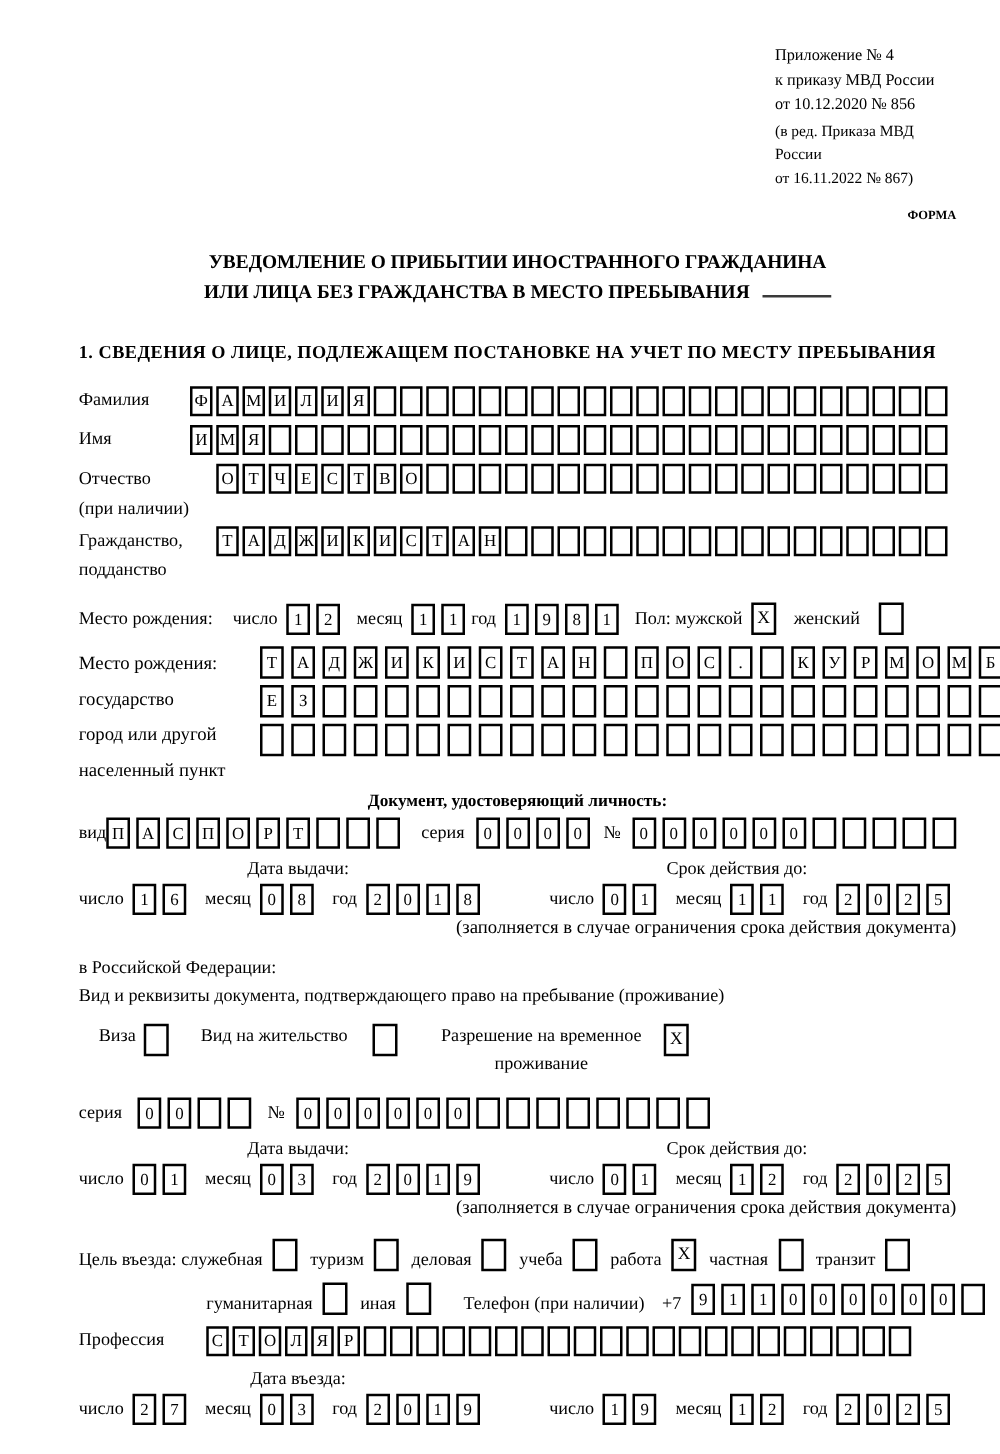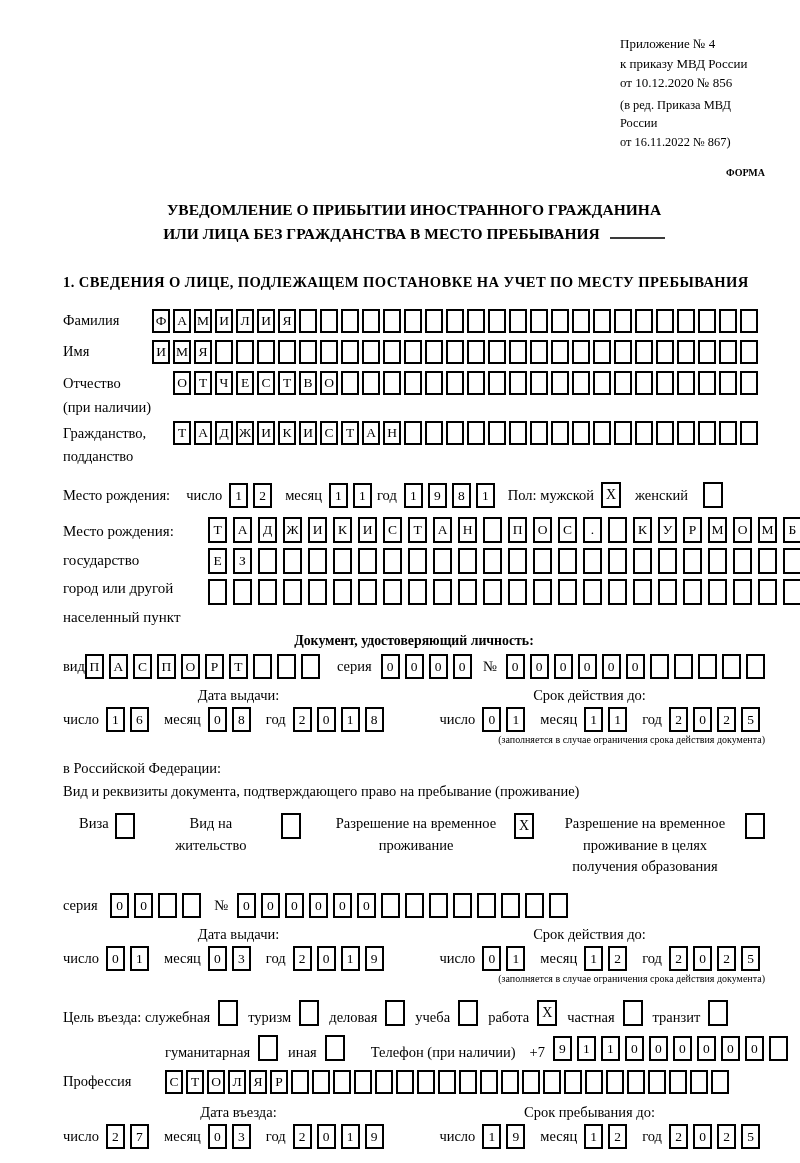--- a/index.html
+++ b/index.html
@@ -60,21 +60,21 @@
   .doc-heading { text-align:center; font-weight:bold; font-size:13.8px; margin-top:2px; }
 
   
   .dp { margin-top:8px; }
   .dp-titles { display:flex; }
   .dp-title { width:50%; text-align:center; }
   .dp-rows { display:flex; justify-content:space-between; margin-top:3px; }
   .dgroup { display:flex; align-items:center; white-space:nowrap; }
   .dgroup .t { margin:0 7px 0 0; }
   .dgroup .t2 { margin:0 7px 0 10px; }
-  .dp-note { text-align:right; font-size:10px; margin-top:2px; }
+  .dp-note { text-align:right; font-size:15px; margin-top:2px; }
 
   .intro { margin-top:12px; line-height:1.6; }
 
   
   .opts { display:flex; align-items:flex-start; margin-top:10px; }
   .opt { display:flex; align-items:flex-start; }
   .opt .cbox { margin-left:9px; }
   .opt-txt { text-align:center; line-height:1.45; }
   .opt1 { margin-left:16px; }
   .opt2 { margin-left:26px; }
@@ -470,24 +470,20 @@
       <span class="cbox" style="margin-left:6px;"></span>
     </div>
     <div class="opt opt2">
       <span class="opt-txt">Вид на жительство</span>
       <span class="cbox" style="margin-left:20px;"></span>
     </div>
     <div class="opt opt3">
       <span class="opt-txt">Разрешение на временное проживание</span>
       <span class="cbox">X</span>
     </div>
-    <div class="opt opt4">
-      <span class="opt-txt">Разрешение на временное проживание в целях получения образования</span>
-      <span class="cbox"></span>
-    </div>
   </div>
 
   <div class="frow" style="margin-top:16px; align-items:center;">
     <span class="t" style="width:47px;">серия</span>
     <span class="cells cells-md">
         <span class="cell">0</span>
         <span class="cell">0</span>
         <span class="cell"></span>
         <span class="cell"></span>
       </span>
@@ -624,21 +620,20 @@
         <span class="cell"></span>
         <span class="cell"></span>
         <span class="cell"></span>
         <span class="cell"></span>
       </div>
   </div>
 
   <div class="dp" style="margin-top:10px;">
     <div class="dp-titles">
       <div class="dp-title">Дата въезда:</div>
-      <div class="dp-title">Срок пребывания до:</div>
     </div>
     <div class="dp-rows">
       <div class="dgroup">
         <span class="t">число</span>
         <span class="cells cells-md">
             <span class="cell">2</span>
             <span class="cell">7</span>
           </span>
         <span class="t t2">месяц</span>
         <span class="cells cells-md">

